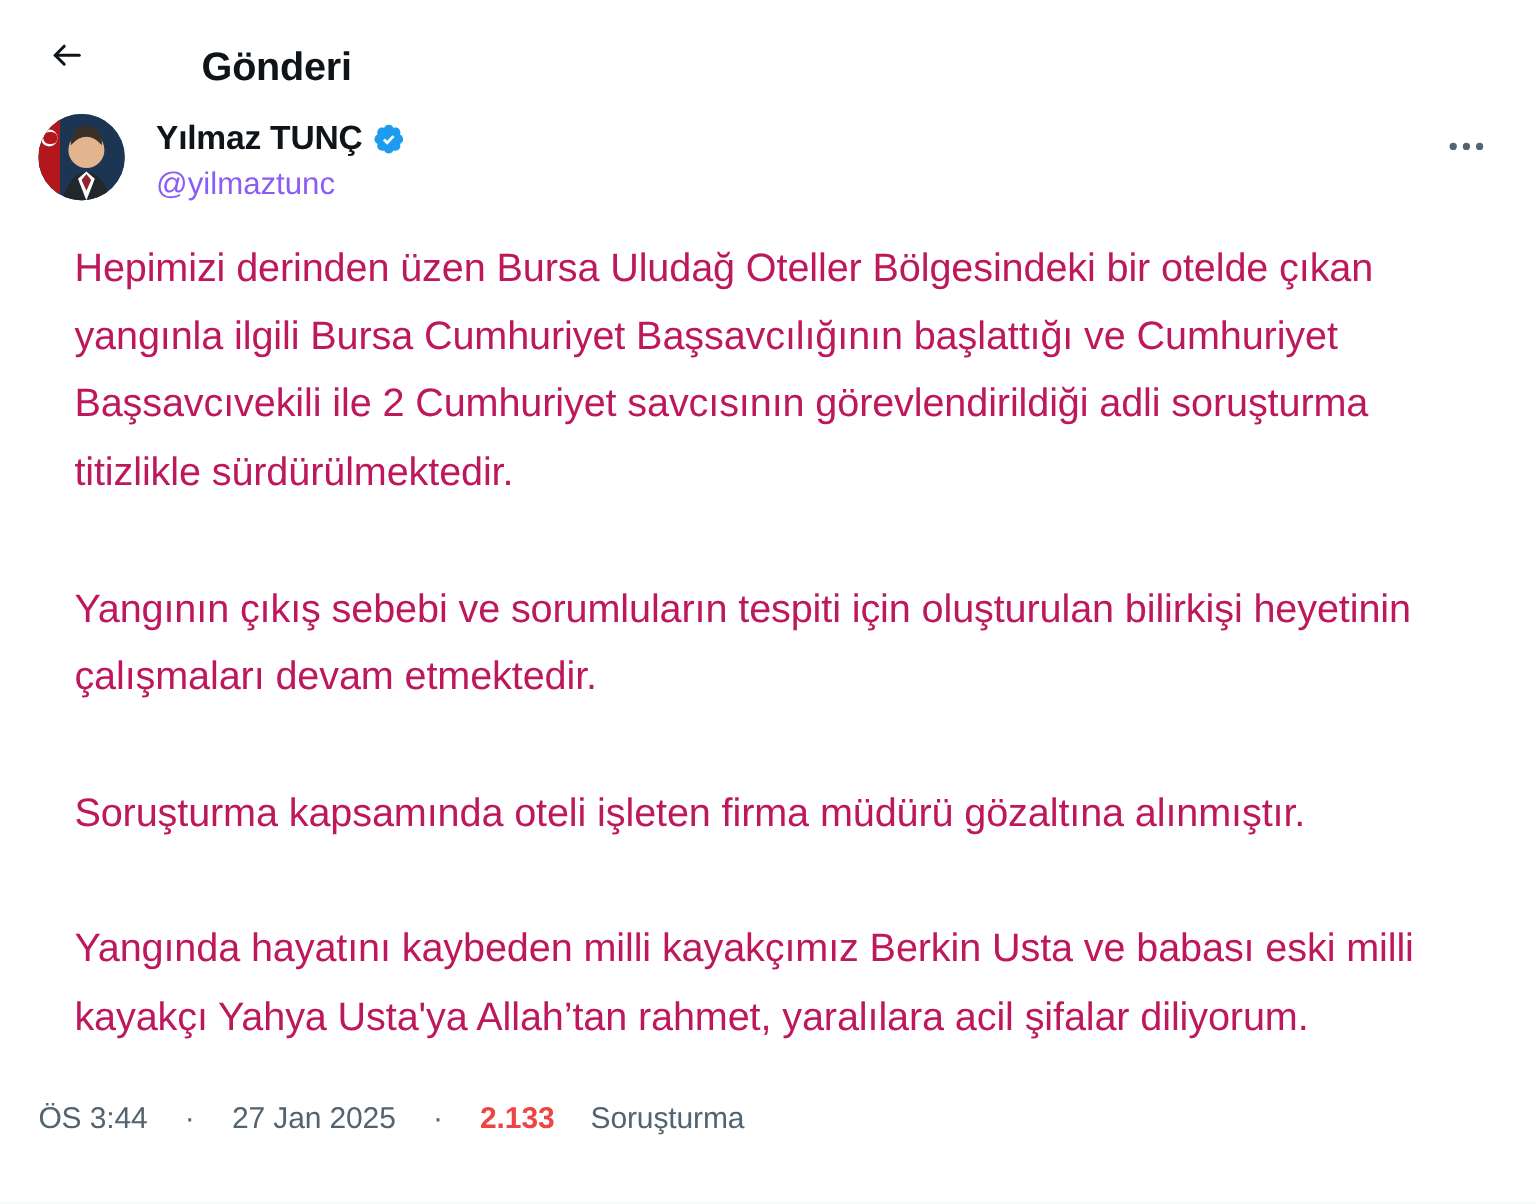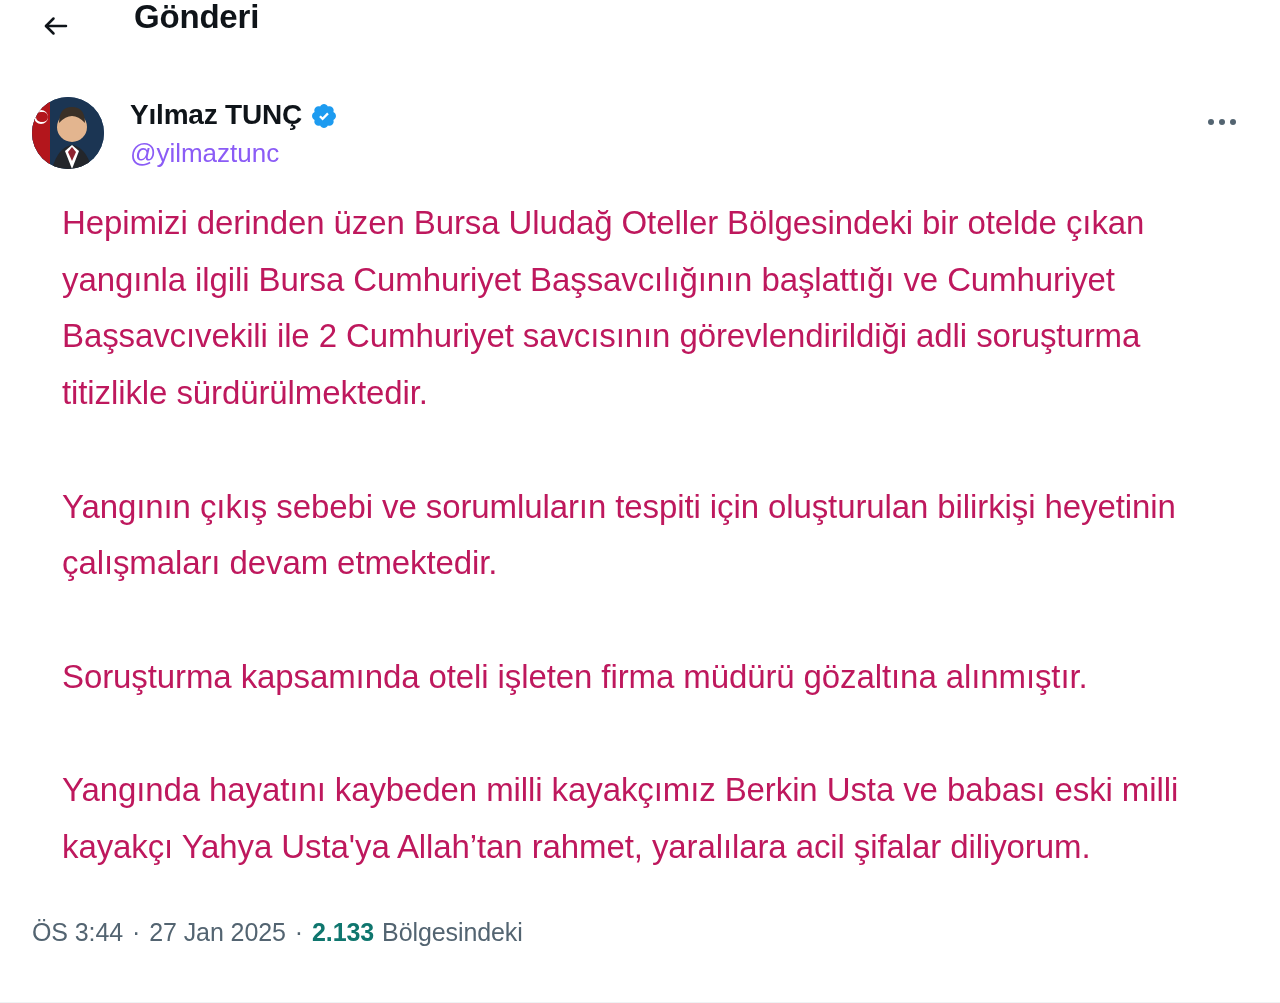--- a/index.html
+++ b/index.html
@@ -20,23 +20,24 @@
   .app {
     width: 1280px;
     height: 1003px;
     background: #fff;
     position: relative;
   }
 
   
   .header {
     display: flex;
-    align-items: flex-start;
+    align-items: flex-end;
     height: 72px;
     padding: 0 24px;
+    gap: 34px;
   }
   .back-btn {
     width: 52px;
     height: 52px;
     border-radius: 50%;
     display: flex;
     align-items: center;
     justify-content: center;
     cursor: pointer;
     flex: 0 0 auto;
@@ -54,21 +55,21 @@
     color: #0f1419;
   }
 
   
   .post {
     padding: 0 32px;
   }
 
   .post-head {
     display: flex;
-    align-items: flex-end;
+    align-items: center;
     padding-top: 22px;
     position: relative;
   }
 
   .avatar {
     width: 72px;
     height: 72px;
     border-radius: 50%;
     flex: 0 0 auto;
     overflow: hidden;
@@ -148,24 +149,25 @@
 
   
   .post-meta {
     margin-top: 42px;
     font-size: 25px;
     color: #536471;
     display: flex;
     align-items: baseline;
     flex-wrap: wrap;
     letter-spacing: -0.1px;
+    gap: 22px;
   }
   .post-meta .sep { margin: 0 9px; }
   .post-meta .views-count {
-    color: #0f766e;
+    color: #ef4444;
     font-weight: bold;
     margin-right: 8px;
   }
   .post-meta .time, .post-meta .date { color: #536471; }
   .post-meta .views-label { color: #536471; }
 
   .bottom-divider {
     position: absolute;
     left: 0; right: 0;
     bottom: 0;
@@ -237,19 +239,19 @@
 Soruşturma kapsamında oteli işleten firma müdürü gözaltına alınmıştır.
 
 Yangında hayatını kaybeden milli kayakçımız Berkin Usta ve babası eski milli kayakçı Yahya Usta'ya Allah’tan rahmet, yaralılara acil şifalar diliyorum.</div>
 
     <div class="post-meta">
       <span class="time">ÖS 3:44</span>
       <span class="sep">·</span>
       <span class="date">27 Jan 2025</span>
       <span class="sep">·</span>
       <span class="views-count">2.133</span>
-      <span class="views-label">Bölgesindeki</span>
+      <span class="views-label">Soruşturma</span>
     </div>
 
   </div>
 
   <div class="bottom-divider"></div>
 </div>
 
 </body></html>

